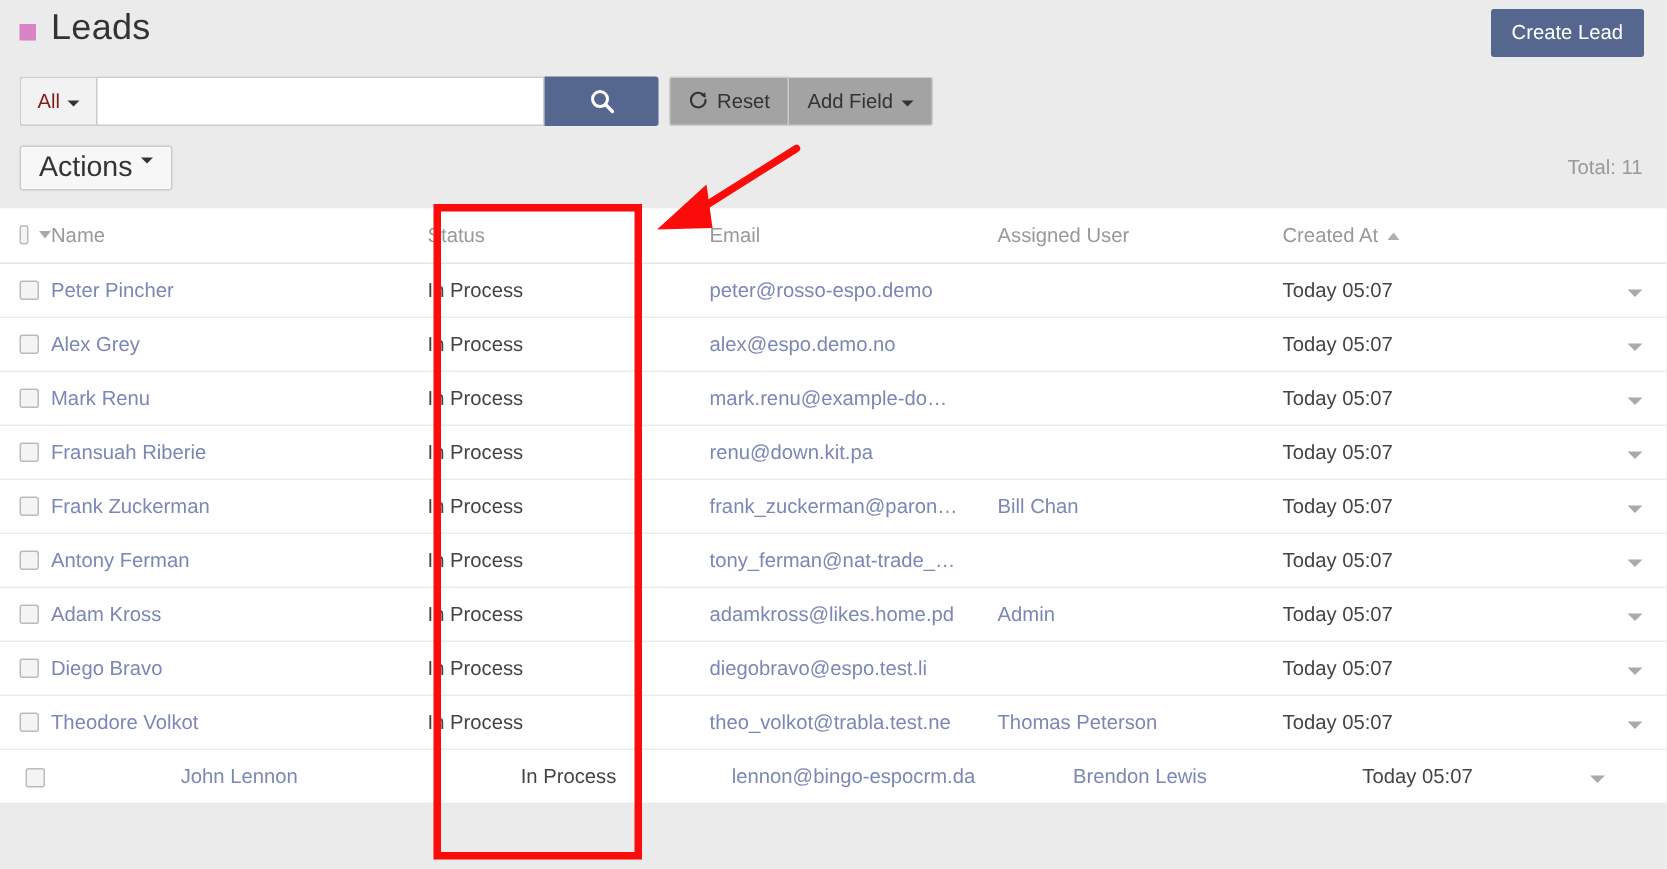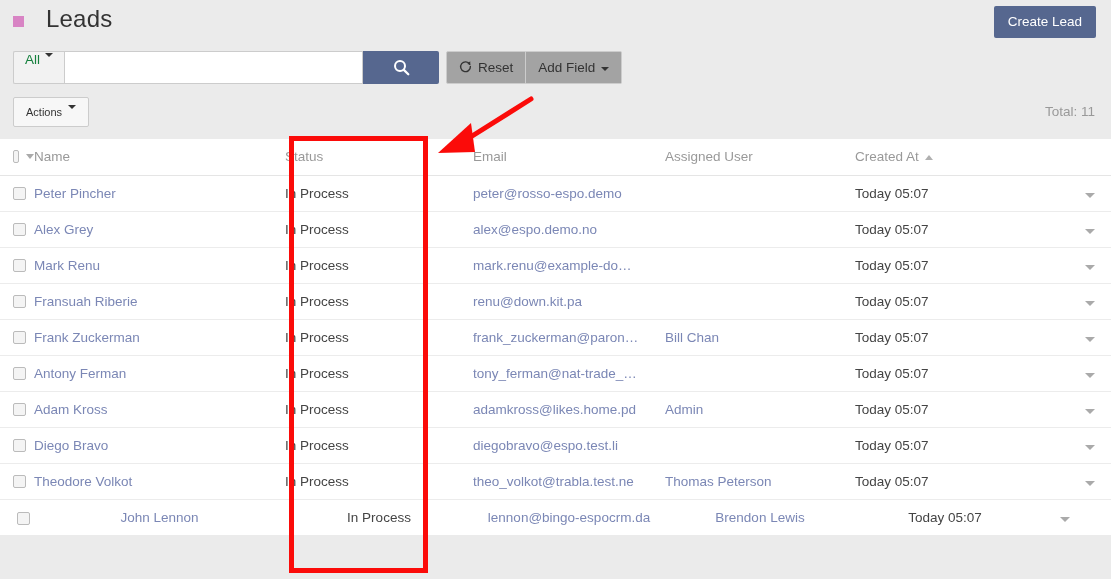--- a/index.html
+++ b/index.html
@@ -12,21 +12,21 @@
     -webkit-font-smoothing: antialiased;
   }
   #root { position: relative; width: 1111px; height: 579px; background: #ebebeb; }
 
   
   .page-header {
     position: absolute; left: 0; top: 0; width: 1111px; height: 45px;
   }
   .title-wrap {
     position: absolute; left: 13px; top: 4px;
-    display: flex; align-items: center; gap: 22px;
+    display: flex; align-items: center; gap: 10px;
   }
   .title-square {
     width: 11px; height: 11px; background: #d884c4; display: inline-block;
     position: relative; top: 2px;
   }
   .page-title {
     font-size: 24px; color: #333; font-weight: 400; line-height: 30px;
     letter-spacing: .2px;
   }
   .create-btn {
@@ -37,22 +37,22 @@
     line-height: 16px;
   }
 
   
   .search-row {
     position: absolute; left: 13px; top: 51px;
     display: flex; align-items: stretch; height: 33px;
   }
   .all-select {
     background: #f2f2f2; border: 1px solid #ccc; border-right: none;
-    font-size: 13.5px; color: #15803d; padding: 0 11px;
-    display: flex; align-items: flex-start; gap: 5px; cursor: pointer;
+    font-size: 13.5px; color: #7f1d1d; padding: 0 11px;
+    display: flex; align-items: center; gap: 5px; cursor: pointer;
     border-radius: 2px 0 0 2px;
   }
   .caret-down {
     width: 0; height: 0; border-left: 4px solid transparent;
     border-right: 4px solid transparent; border-top: 4px solid #333;
     display: inline-block; position: relative; top: 1px;
   }
   .search-input {
     width: 299px; border: 1px solid #ccc; border-left: 1px solid #ccc;
     background: #fff; font-size: 13.5px; font-family: inherit;
@@ -70,21 +70,21 @@
     display: flex; align-items: center; gap: 6px; padding: 0 12px;
   }
   .reset-btn { margin-left: 7px; border-radius: 2px 0 0 2px; }
   .addfield-btn { border-left: none; border-radius: 0 2px 2px 0; }
 
   
   .actions-row {
     position: absolute; left: 13px; top: 97px; height: 31px;
   }
   .actions-btn {
-    background: #f7f7f7; border: 1px solid #ccc; font-size: 11px;
+    background: #f7f7f7; border: 1px solid #ccc; font-size: 19px;
     color: #333; font-family: inherit; cursor: pointer; border-radius: 2px;
     padding: 6px 12px; display: flex; align-items: flex-start; gap: 6px;
     line-height: 16px;
   }
   .total-label {
     position: absolute; right: 16px; top: 104px;
     font-size: 13.5px; color: #999;
   }
 
   

